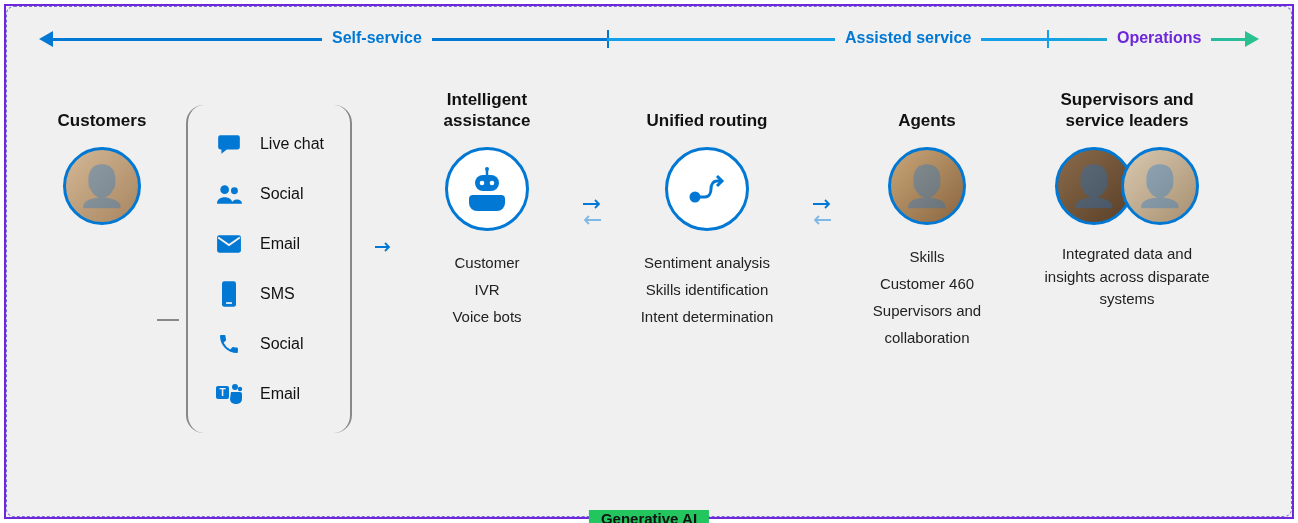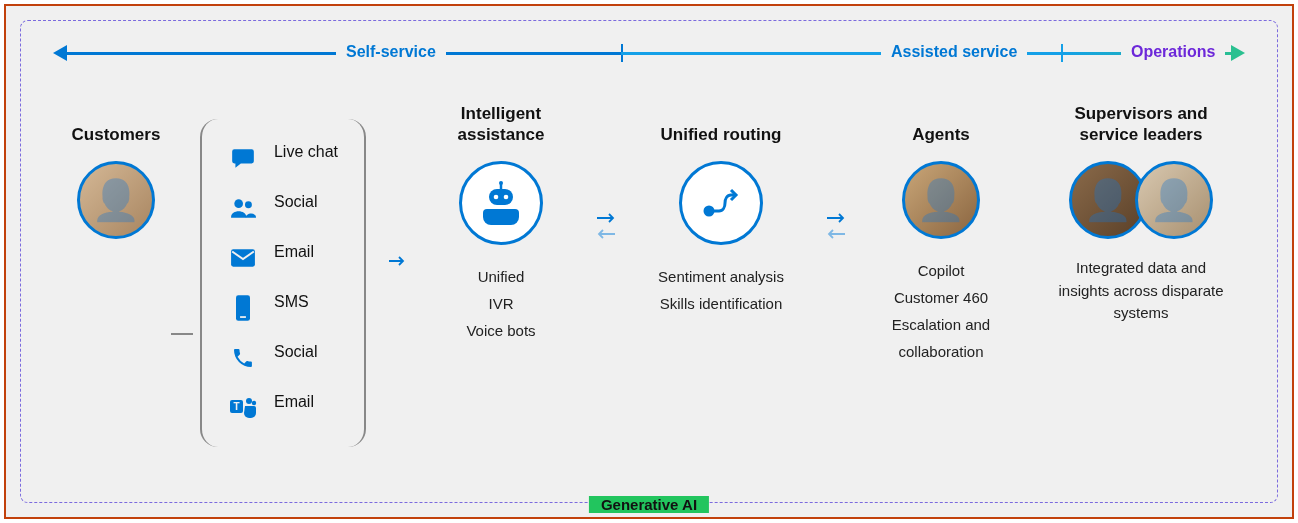--- a/index.html
+++ b/index.html
@@ -4,25 +4,24 @@
   <style>
     * { margin: 0; padding: 0; box-sizing: border-box; }
     body {
       font-family: 'Segoe UI', Tahoma, Geneva, sans-serif;
       background: #fff;
       padding: 4px;
       width: 1298px;
       height: 523px;
     }
     .outer-border {
-      border: 2px solid #c2410c;
+      border: 2px solid #6d28d9;
       background: #f0f0f0;
       width: 100%;
       height: 100%;
-      padding: 14px;
       position: relative;
     }
     .dashed-container {
       border: 1.5px dashed #7b6ade;
       border-radius: 8px;
       width: 100%;
       height: 100%;
       position: relative;
       padding: 20px 40px 30px;
     }
@@ -144,20 +143,21 @@
     }
     .channels-box::before, .channels-box::after {
       content: "";
       position: absolute;
       width: 12px;
       height: 2px;
       background: transparent;
     }
     .channel-item {
       display: flex;
+      align-items: center;
       gap: 16px;
       padding: 10px 0;
     }
     .channel-icon {
       width: 30px;
       height: 30px;
       display: flex;
       align-items: center;
       justify-content: center;
       color: #0078d4;
@@ -220,21 +220,21 @@
     <div class="top-bar">
       <div class="arrow-left"></div>
       <div class="bar-line bar-self"></div>
       <div class="bar-tick" style="left:560px"></div>
       <div class="bar-line bar-assisted"></div>
       <div class="bar-tick" style="left:1000px;background:#14a0e8"></div>
       <div class="bar-line bar-ops"></div>
       <div class="arrow-right"></div>
 
       <span class="bar-label" style="left:275px">Self-service</span>
-      <span class="bar-label" style="left:820px">Assisted service</span>
+      <span class="bar-label" style="left:788px">Assisted service</span>
       <span class="bar-label ops" style="left:1060px">Operations</span>
     </div>
 
     <div class="content-row">
 
       <div class="col" style="width:110px">
         <div class="col-title">Customers</div>
         <div class="avatar"></div>
       </div>
 
@@ -314,21 +314,21 @@
           <svg width="48" height="48" viewBox="0 0 48 48" fill="#0078d4">
               <rect x="12" y="10" width="24" height="16" rx="8"></rect>
               <circle cx="19" cy="18" r="2.3" fill="#fff"></circle>
               <circle cx="29" cy="18" r="2.3" fill="#fff"></circle>
               <line x1="24" y1="10" x2="24" y2="5" stroke="#0078d4" stroke-width="2.5"></line>
               <circle cx="24" cy="4" r="2"></circle>
               <path d="M10 30h28a4 4 0 014 4v4a8 8 0 01-8 8H14a8 8 0 01-8-8v-4a4 4 0 014-4z"></path>
             </svg>
         </div>
         <div class="sub-list">
-          <div>Unified</div>
+          <div>Customer</div>
           <div>IVR</div>
           <div>Voice bots</div>
         </div>
       </div>
 
       <div class="conn-arrow bidir">
         <svg class="a1" width="22" height="12">
             <path d="M2 6h16M14 2l4 4-4 4" fill="none" stroke="#0078d4" stroke-width="1.8"></path>
           </svg>
         <svg class="a2" width="22" height="12">
@@ -341,39 +341,40 @@
         <div class="circle-icon">
           <svg width="48" height="40" viewBox="0 0 48 40" fill="none" stroke="#0078d4" stroke-width="3">
               <circle cx="12" cy="28" r="4" fill="#0078d4"></circle>
               <path d="M16 28h6c4 0 6-4 6-8s2-8 6-8h4"></path>
               <path d="M34 7l5 5-5 5"></path>
             </svg>
         </div>
         <div class="sub-list">
           <div>Sentiment analysis</div>
           <div>Skills identification</div>
+          <div>Intent determination</div>
         </div>
       </div>
 
       <div class="conn-arrow bidir">
         <svg class="a1" width="22" height="12">
             <path d="M2 6h16M14 2l4 4-4 4" fill="none" stroke="#0078d4" stroke-width="1.8"></path>
           </svg>
         <svg class="a2" width="22" height="12">
             <path d="M20 6H4M8 2L4 6l4 4" fill="none" stroke="#7fb8e5" stroke-width="1.8"></path>
           </svg>
       </div>
 
       <div class="col" style="width:160px">
         <div class="col-title">Agents</div>
         <div class="avatar" style="background:linear-gradient(135deg,#c9a678,#8a6540)"></div>
         <div class="sub-list">
-          <div>Copilot</div>
+          <div>Skills</div>
           <div>Customer 460</div>
-          <div>Escalation and collaboration</div>
+          <div>Supervisors and collaboration</div>
         </div>
       </div>
 
       <div style="width:30px"></div>
 
       <div class="col" style="width:180px">
         <div class="col-title">Supervisors and service leaders</div>
         <div class="supervisor-pair">
           <div class="avatar" style="background:linear-gradient(135deg,#8a6a4a,#5a4028)"></div>
           <div class="avatar" style="background:linear-gradient(135deg,#d8c8b0,#a89070)"></div>

